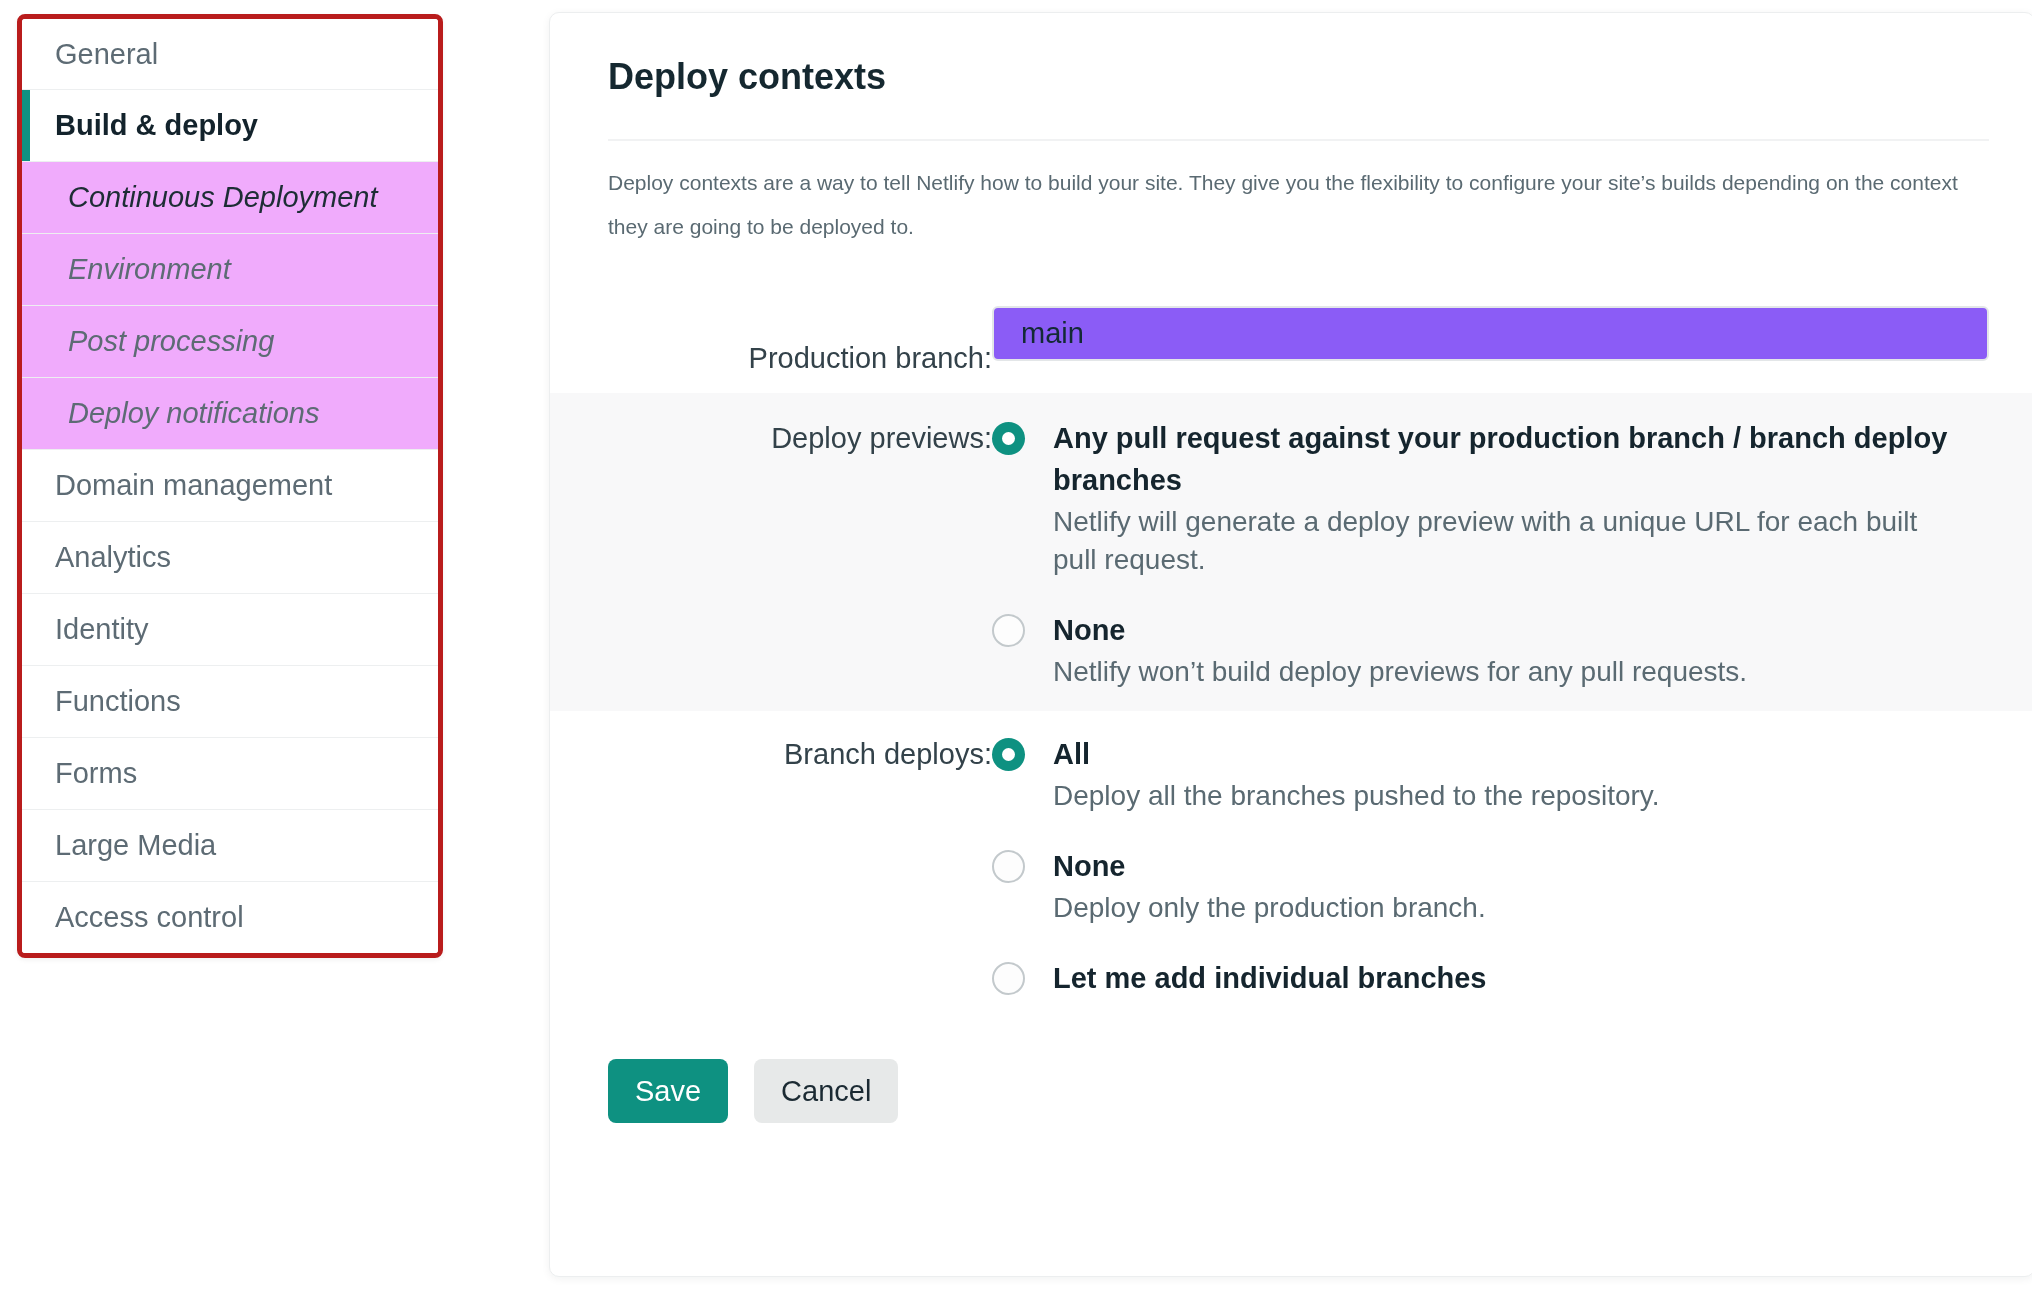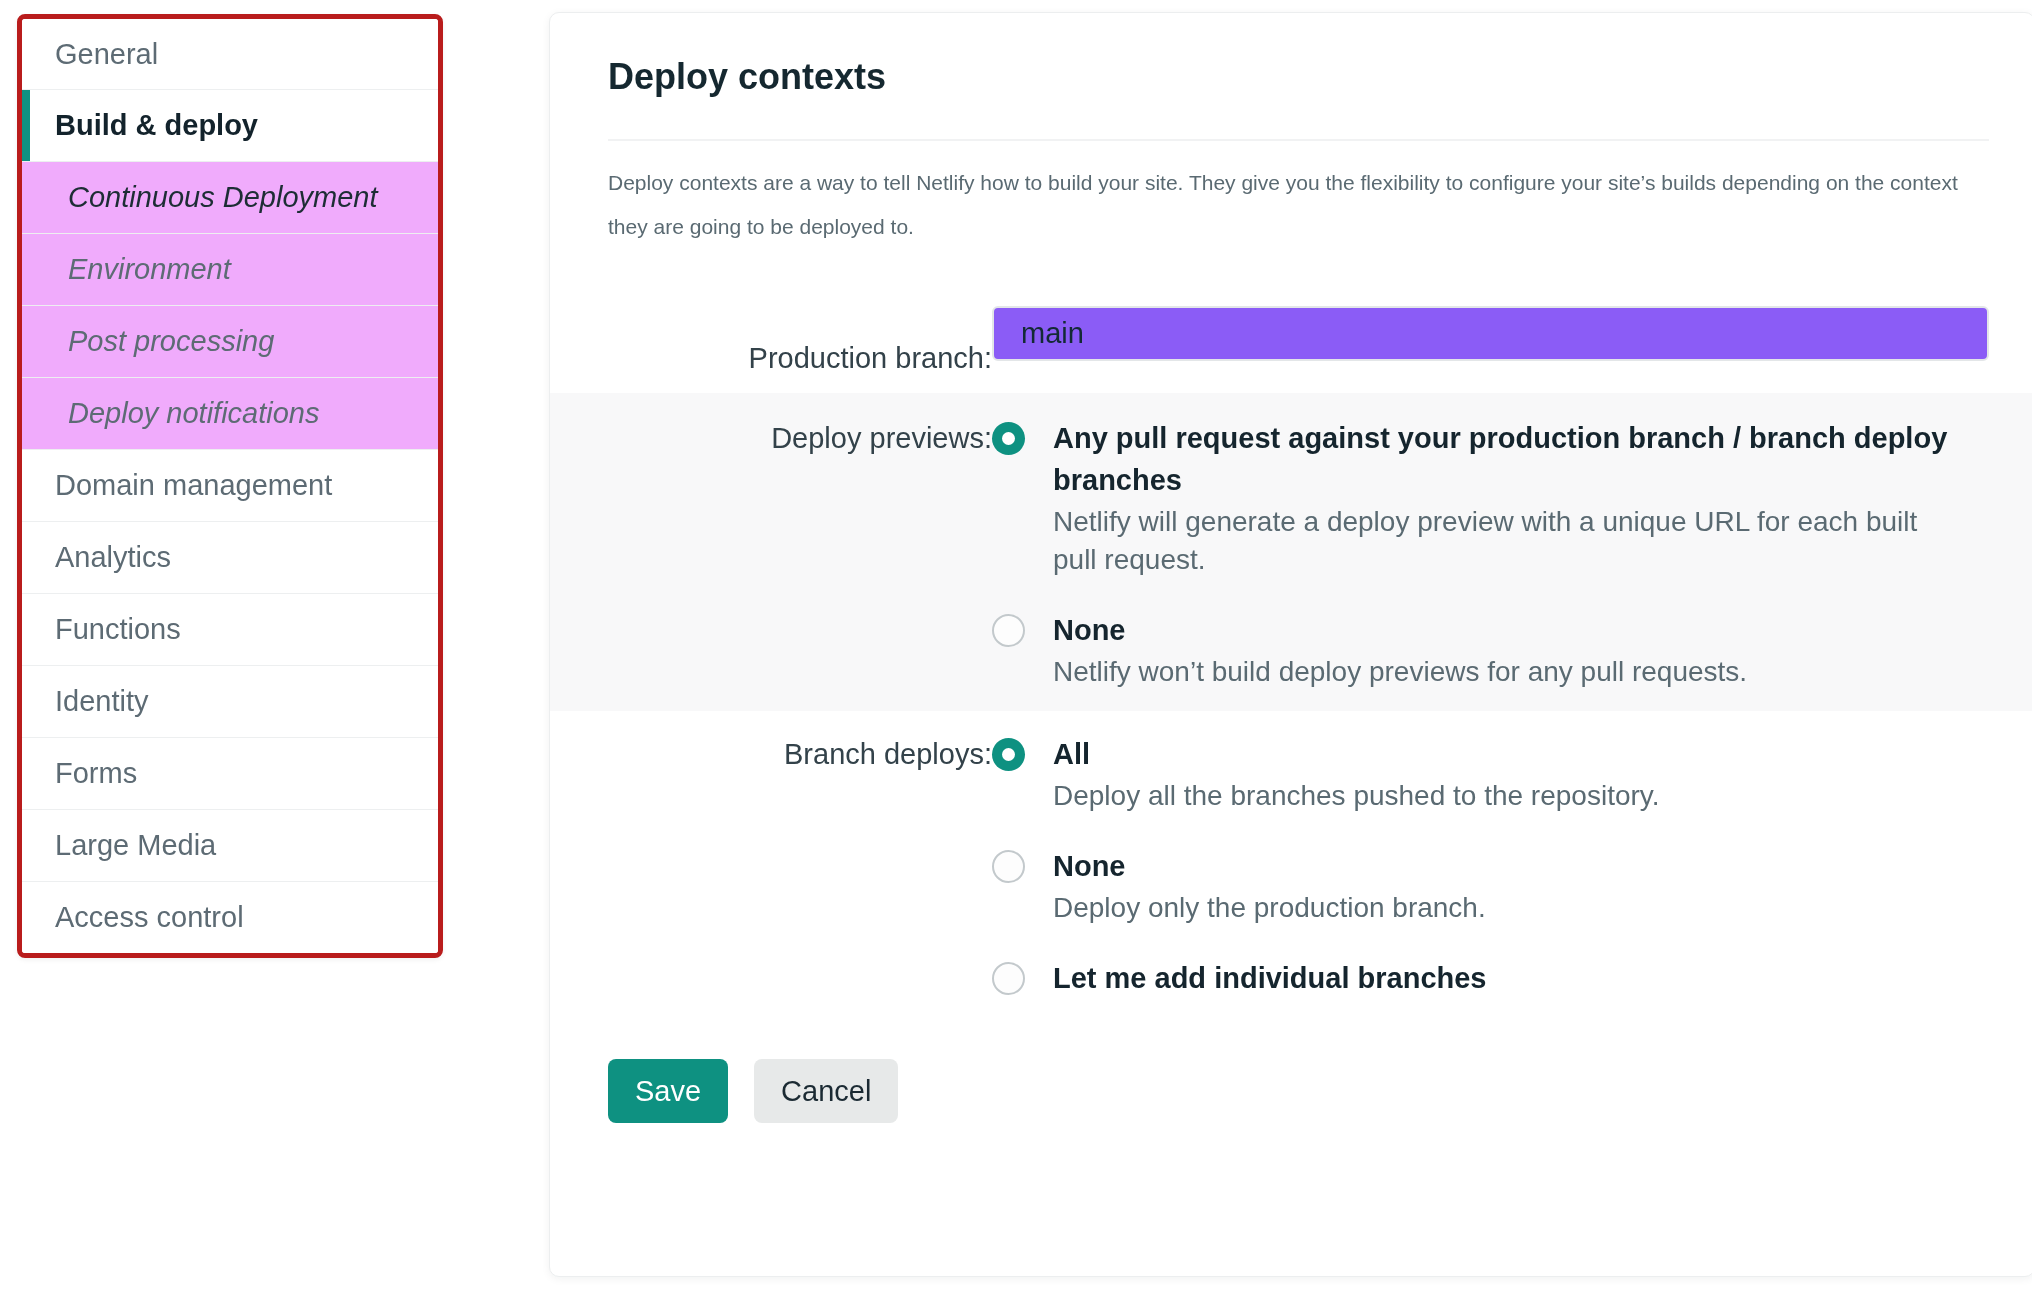--- a/index.html
+++ b/index.html
@@ -159,22 +159,22 @@
 
   <nav class="sidebar">
     <div class="side-item top">General</div>
     <div class="side-item top active-parent">Build &amp; deploy</div>
     <div class="side-item sub current">Continuous Deployment</div>
     <div class="side-item sub">Environment</div>
     <div class="side-item sub">Post processing</div>
     <div class="side-item sub">Deploy notifications</div>
     <div class="side-item top">Domain management</div>
     <div class="side-item top">Analytics</div>
+    <div class="side-item top">Identity</div>
     <div class="side-item top">Functions</div>
-    <div class="side-item top">Identity</div>
     <div class="side-item top">Forms</div>
     <div class="side-item top">Large Media</div>
     <div class="side-item top">Access control</div>
   </nav>
 
   <main class="card">
 
     <h1 class="page-title">Deploy contexts</h1>
     <hr class="title-rule">
 

